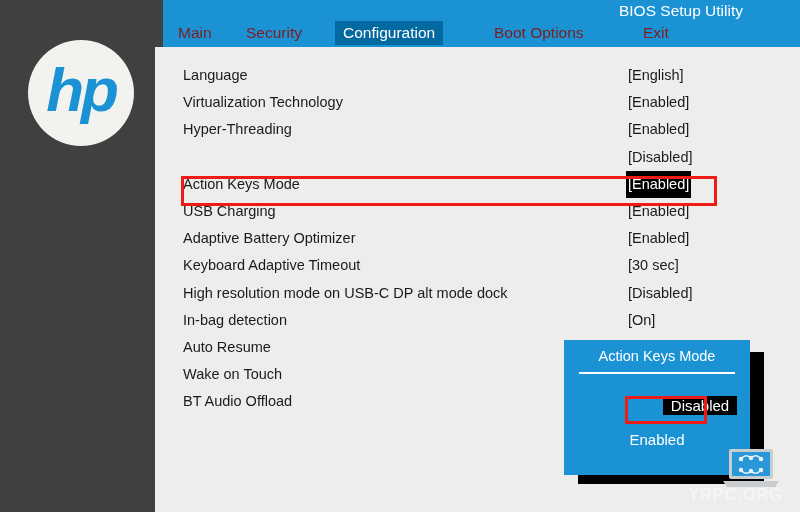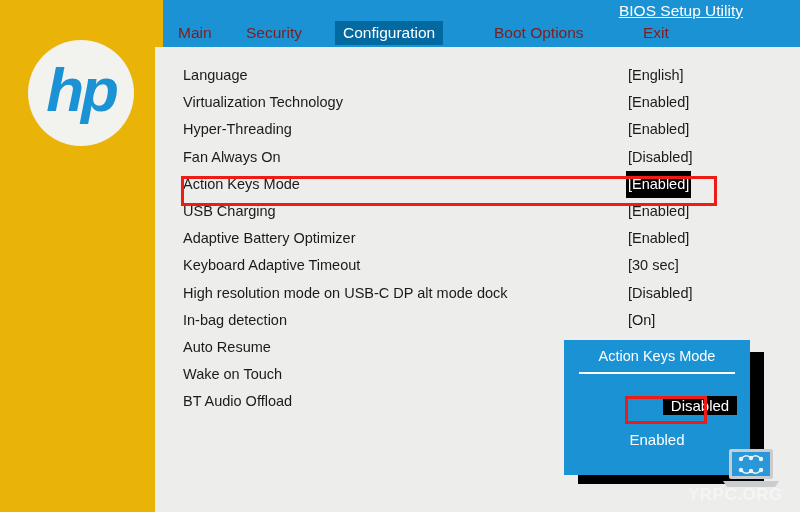--- a/index.html
+++ b/index.html
@@ -16,21 +16,21 @@
     font-family: "Liberation Sans", sans-serif;
     -webkit-font-smoothing: antialiased;
   }
 
   
   .blue-sidebar {
     position: absolute;
     left: 0; top: 0;
     width: 163px;
     height: 512px;
-    background: #eab308;
+    background: #404040;
   }
   .blue-topbar {
     position: absolute;
     left: 163px; top: 0;
     width: 637px;
     height: 47px;
     background: #1a92d4;
   }
   .hp-logo {
     position: absolute;
@@ -58,21 +58,20 @@
   }
 
   
   .bios-title {
     position: absolute;
     right: 57px;
     top: 2px;
     font-size: 15.5px;
     color: #ffffff;
     white-space: nowrap;
-    text-decoration: underline;
   }
   .tabs {
     position: absolute;
     left: 163px;
     top: 21px;
     width: 637px;
     height: 26px;
   }
   .tab {
     position: absolute;
@@ -252,21 +251,20 @@
       </div>
       <div class="row" style="top: 42.2px; text-align: right;">
         <span class="label">Virtualization Technology</span>
         <span class="value">[Enabled]</span>
       </div>
       <div class="row" style="top: 69.4px;">
         <span class="label">Hyper-Threading</span>
         <span class="value">[Enabled]</span>
       </div>
       <div class="row" style="top: 96.6px;">
-        <span class="label">Fan Always On</span>
         <span class="value">[Disabled]</span>
       </div>
       <div class="row selected" style="top: 123.8px;">
         <span class="label">Action Keys Mode</span>
         <span class="value">[Enabled]</span>
       </div>
       <div class="row" style="top: 151px;">
         <span class="label">USB Charging</span>
         <span class="value">[Enabled]</span>
       </div>

